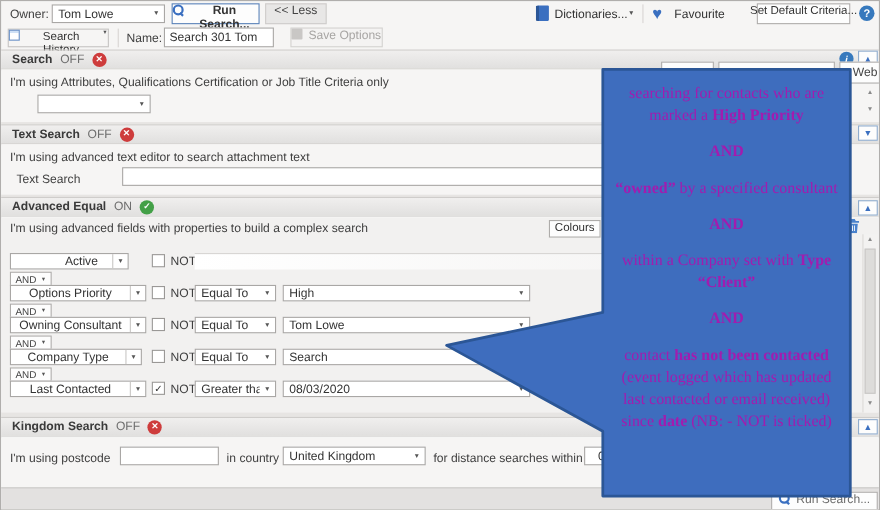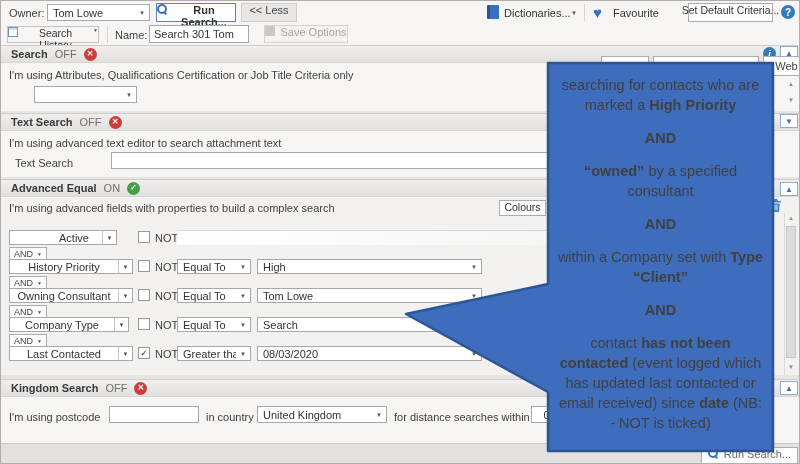--- a/index.html
+++ b/index.html
@@ -65,22 +65,22 @@
   .mag::before { content:""; position:absolute; width:6px; height:6px; border:2px solid #3a6fc0; border-radius:50%; left:0; top:0; }
   .mag::after { content:""; position:absolute; width:4px; height:2px; background:#3a6fc0; transform:rotate(45deg); left:6px; top:8px; }
   .circle-icon {
     border-radius:50%; color:#fff; display:inline-flex; align-items:center;
     justify-content:center; font-weight:bold;
   }
   .scroll-caret { position:absolute; font-size:6px; color:#8a8a8a; }
   .callout-svg { position:absolute; left:403px; top:60px; z-index:10; }
   .callout-text {
     position:absolute; left:556px; top:74px; width:207px; z-index:11;
-    color:#404040; text-align:center; font-size:14.5px; line-height:20px;
-    font-family:Liberation Sans, sans-serif;
+    color:#a21caf; text-align:center; font-size:14.5px; line-height:20px;
+    font-family:Liberation Serif, serif;
   }
   .callout-text p { margin-bottom:13px; }
   .callout-text .and-word { font-weight:bold; margin-bottom:13px; }
   .callout-text b { font-weight:bold; }
   .shell { position:absolute; background:#fdfdfd; border:1px solid #aeacaa; z-index:1;
            display:flex; align-items:center; justify-content:center; color:#444; font-size:11px; }
   .vsep { position:absolute; width:1px; background:#d7d5d3; }
   .spin-arrows { display:flex; flex-direction:column; width:12px; border-left:1px solid #c9c7c5; height:100%; }
   .spin-arrows span { flex:1; font-size:5px; color:#555; text-align:center; line-height:7px; }
   .footer { position:absolute; left:0; top:442px; width:100%; height:22px; background:#e3e1e0; border-top:1px solid #cbc9c7; }
@@ -195,21 +195,21 @@
   <span class="checkbox" style="left:137px;top:230px;z-index:1;"></span>
   <span class="abs lbl" style="left:154px;top:231px;z-index:1;">NOT</span>
   <div class="abs" style="left:176px;top:229px;width:564px;height:15px;background:linear-gradient(to right,#ffffff,#f2f1f0);border-top:1px solid #d8d6d4;z-index:1;"></div>
 
   <div class="and-btn" style="top:246px;z-index:1;">
     <span>AND</span>
     <span class="caret">▼</span>
   </div>
 
   <div class="combo" style="left:8px;top:258px;width:124px;height:15px;z-index:1;">
-    <span class="txt center">History Priority</span>
+    <span class="txt center">Options Priority</span>
     <span class="caret sep">▼</span>
   </div>
   <span class="checkbox" style="left:137px;top:259px;z-index:1;"></span>
   <span class="abs lbl" style="left:154px;top:260px;z-index:1;">NOT</span>
   <div class="combo" style="left:176px;top:258px;width:74px;height:15px;z-index:1;">
     <span class="txt">Equal To</span>
     <span class="caret">▼</span>
   </div>
   <div class="combo" style="left:256px;top:258px;width:225px;height:15px;z-index:1;">
     <span class="txt">High</span>

